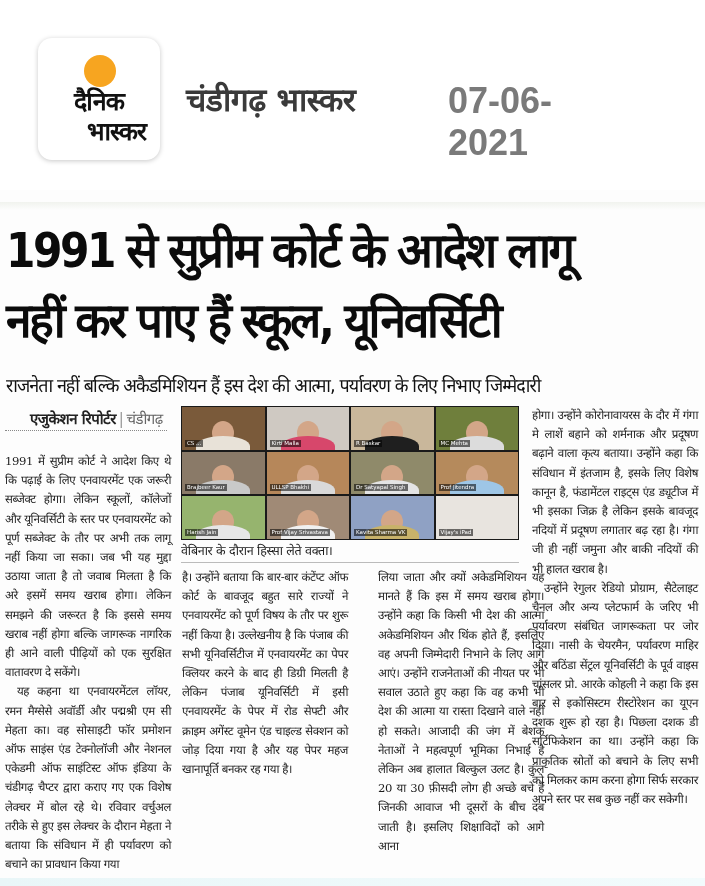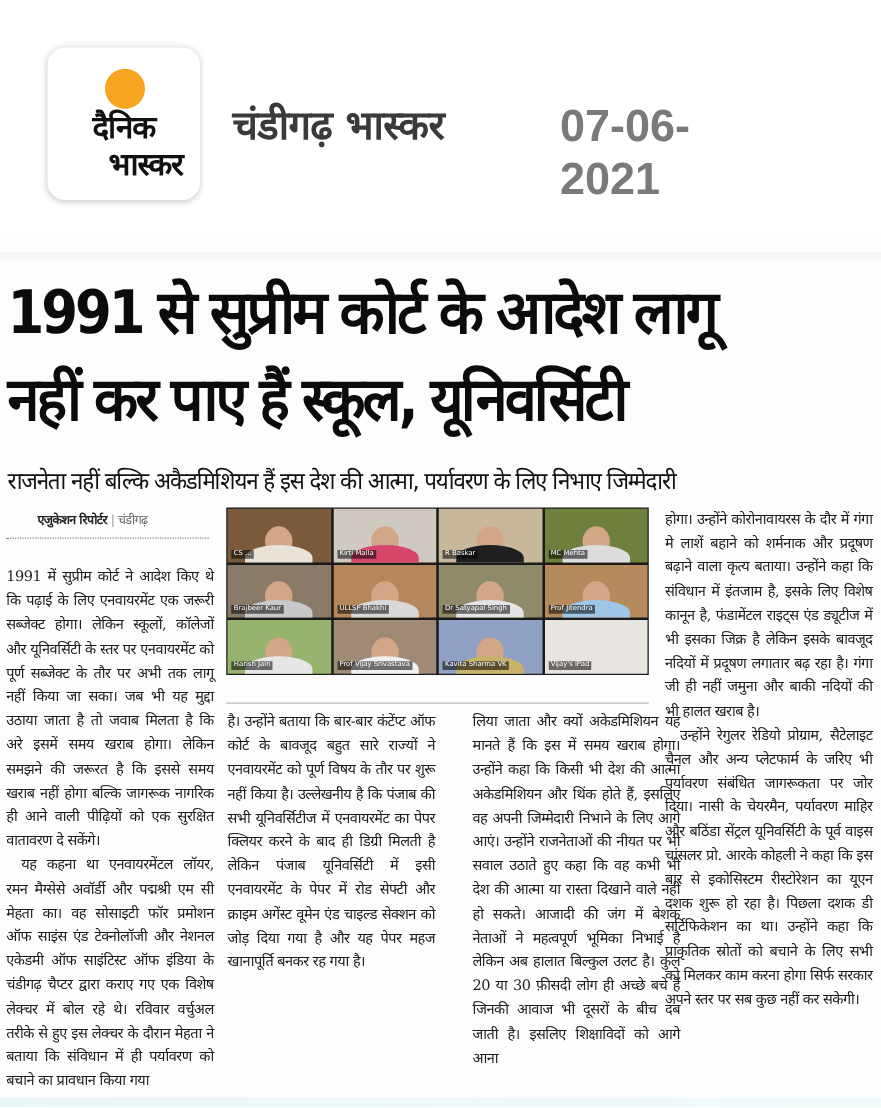--- a/index.html
+++ b/index.html
@@ -65,21 +65,21 @@
     }
     .col p { margin: 0; }
     .col p.indent { text-indent: 12px; }
     .col1 { left: 5px; top: 262px; }
     .col2 { left: 182px; top: 378px; }
     .col3 { left: 378px; top: 378px; }
     .col4 { left: 532px; top: 216px; }
 
     .byline {
       position: absolute; left: 30px; top: 218px; width: 140px;
-      font-family: "DejaVu Sans", sans-serif; font-size: 10px; color: #222;
+      font-family: "DejaVu Sans", sans-serif; font-size: 15px; color: #222;
       white-space: nowrap; letter-spacing: -0.5px;
     }
     .byline .sep { color: #999; margin: 0 3px; }
     .byline .city { color: #666; font-weight: normal; }
     .byline .rep { font-weight: bold; }
     .byline-rule {
       position: absolute; left: 5px; top: 240px; width: 162px; height: 0;
       border-top: 1px dotted #888;
     }
 
@@ -199,20 +199,21 @@
       </div>
       <div class="tile" style="background: rgb(143, 161, 196);">
         <div class="face"></div>
         <div class="torso" style="background: rgb(200, 178, 106);"></div>
         <span class="tag">Kavita Sharma VK</span>
       </div>
       <div class="tile" style="background: rgb(232, 228, 223);">
         <span class="tag">Vijay's iPad</span>
       </div>
     </div>
+  <div class="caption">वेबिनार के दौरान हिस्सा लेते वक्ता।</div>
   <div class="caption-rule"></div>
 
   <div class="col col2">
     <p>है। उन्होंने बताया कि बार-बार कंटेंप्ट ऑफ कोर्ट के बावजूद बहुत सारे राज्यों ने एनवायरमेंट को पूर्ण विषय के तौर पर शुरू नहीं किया है। उल्लेखनीय है कि पंजाब की सभी यूनिवर्सिटीज में एनवायरमेंट का पेपर क्लियर करने के बाद ही डिग्री मिलती है लेकिन पंजाब यूनिवर्सिटी में इसी एनवायरमेंट के पेपर में रोड सेफ्टी और क्राइम अगेंस्ट वूमेन एंड चाइल्ड सेक्शन को जोड़ दिया गया है और यह पेपर महज खानापूर्ति बनकर रह गया है।</p>
   </div>
 
   <div class="col col3">
     <p>लिया जाता और क्यों अकेडमिशियन यह मानते हैं कि इस में समय खराब होगा। उन्होंने कहा कि किसी भी देश की आत्मा अकेडमिशियन और थिंक होते हैं, इसलिए वह अपनी जिम्मेदारी निभाने के लिए आगे आएं। उन्होंने राजनेताओं की नीयत पर भी सवाल उठाते हुए कहा कि वह कभी भी देश की आत्मा या रास्ता दिखाने वाले नहीं हो सकते। आजादी की जंग में बेशक नेताओं ने महत्वपूर्ण भूमिका निभाई है लेकिन अब हालात बिल्कुल उलट है। कुल 20 या 30 फ़ीसदी लोग ही अच्छे बचे हैं जिनकी आवाज भी दूसरों के बीच दब जाती है। इसलिए शिक्षाविदों को आगे आना</p>
   </div>
 

